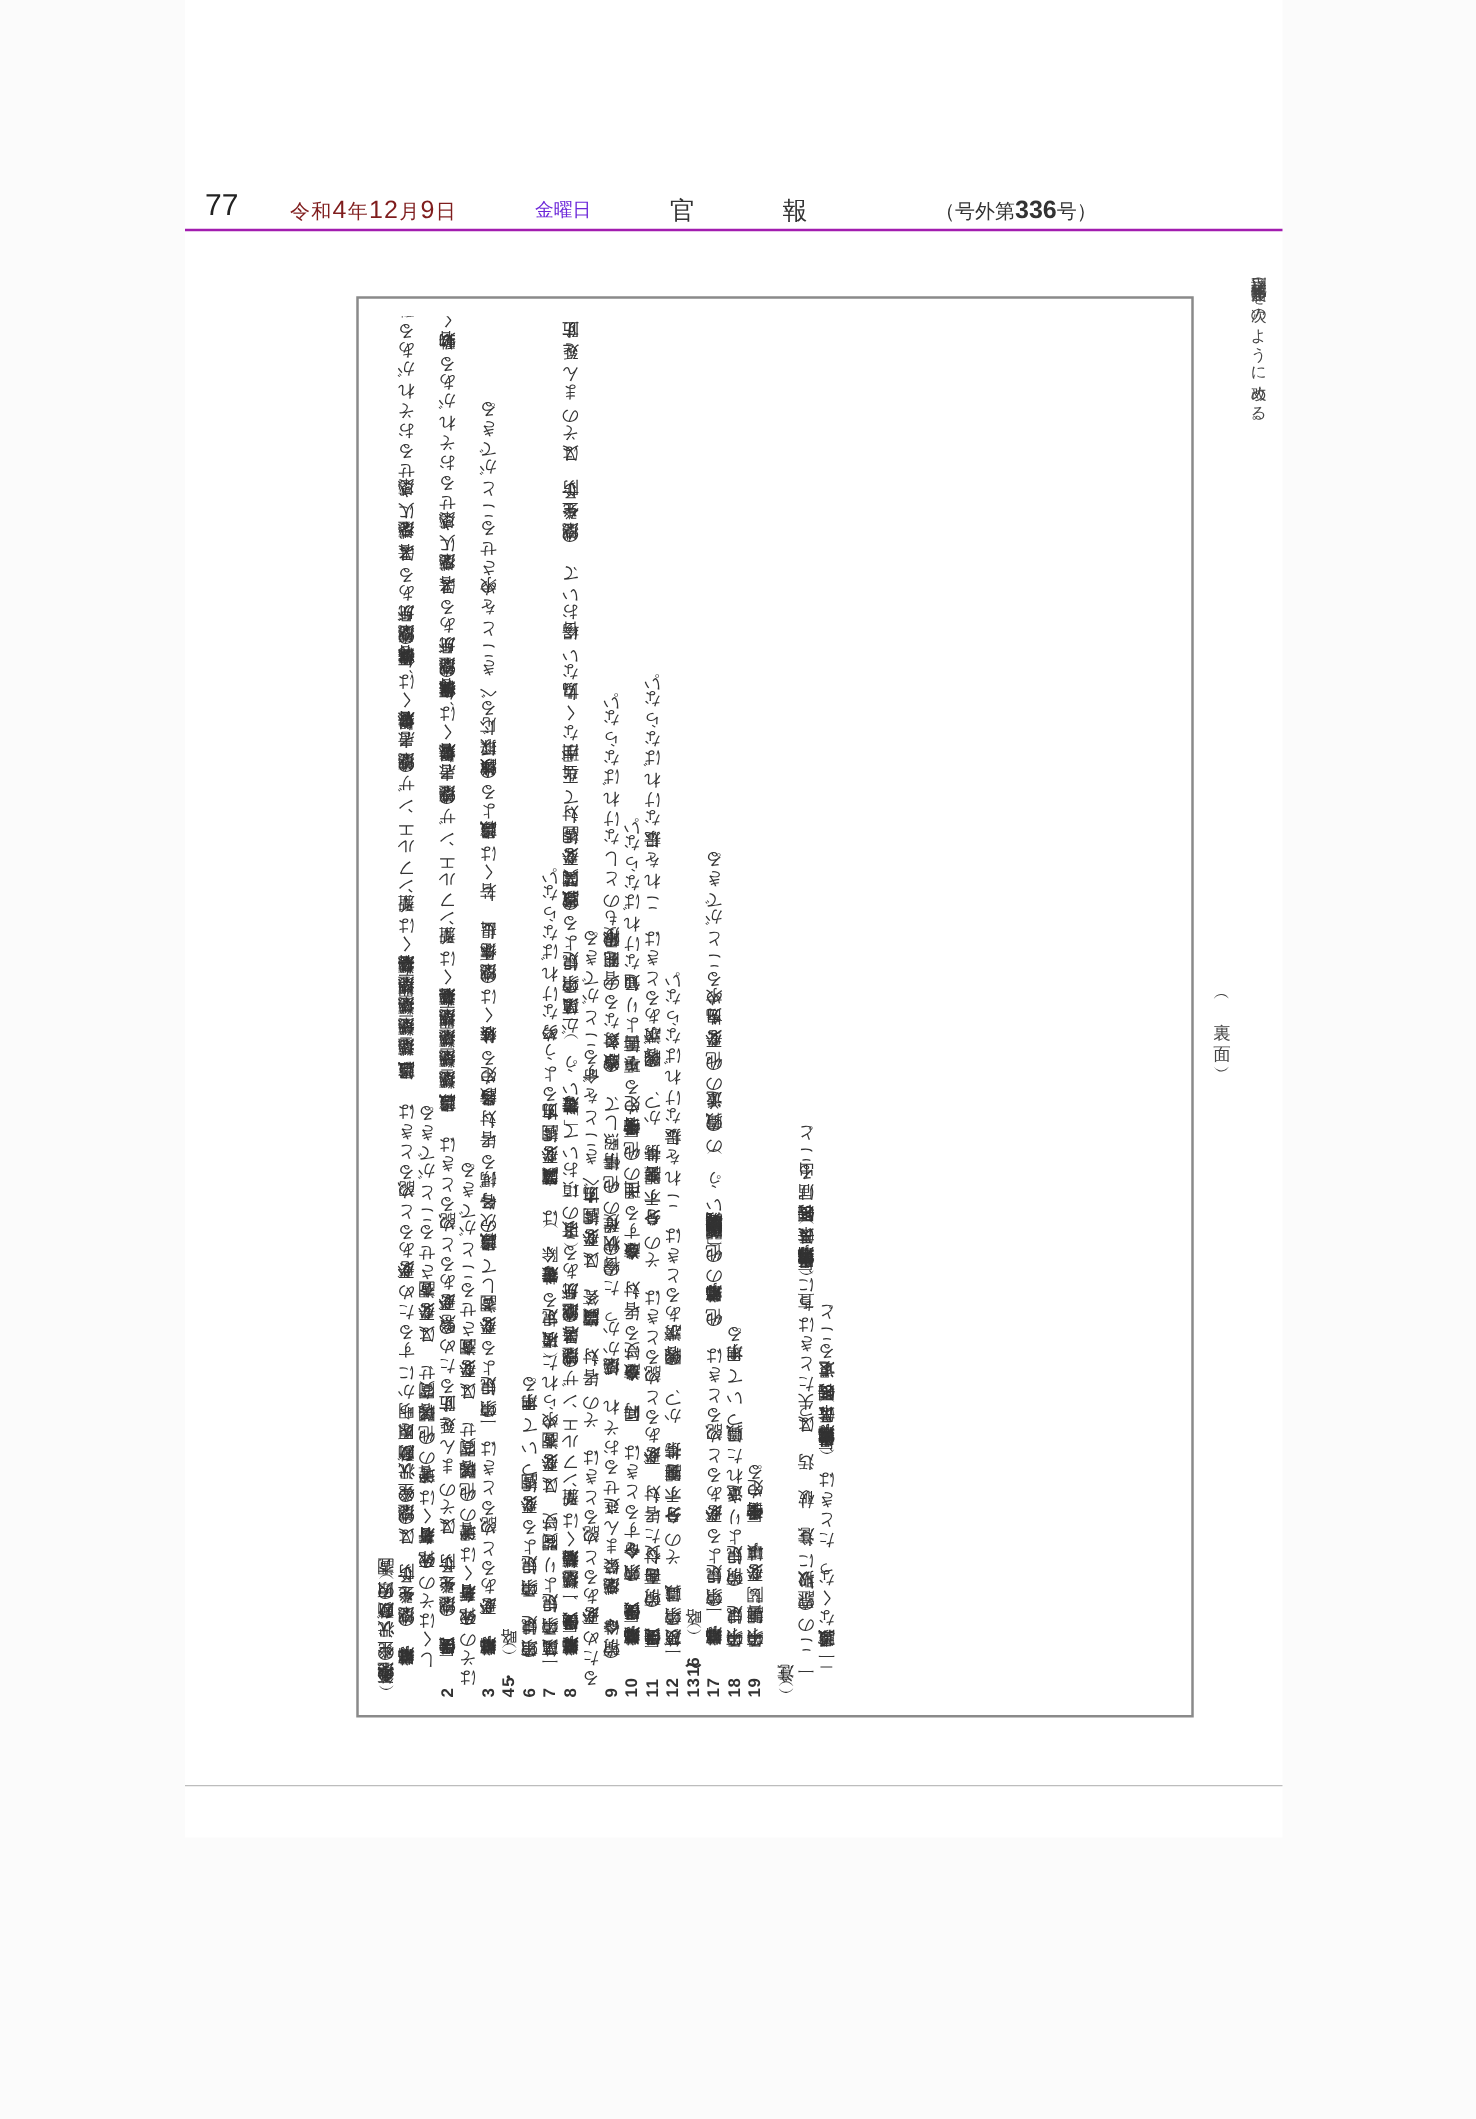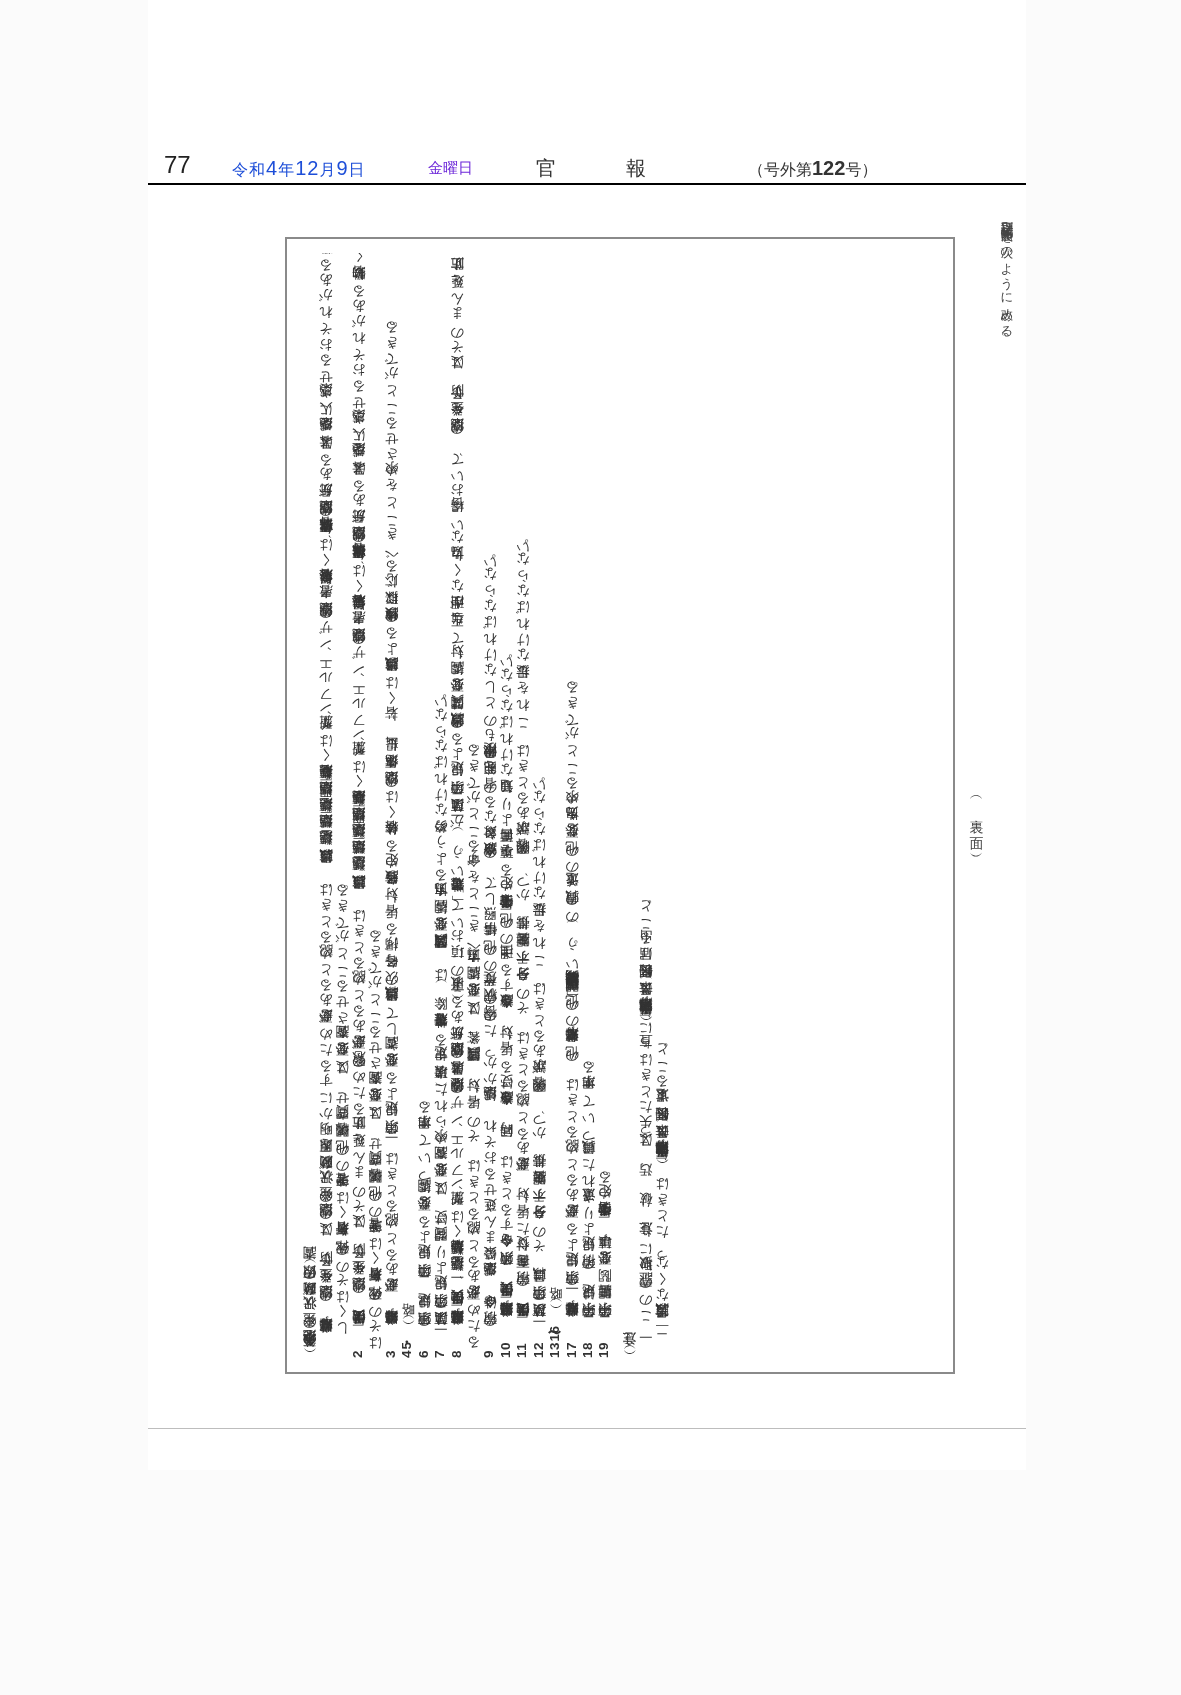--- a/index.html
+++ b/index.html
@@ -10,24 +10,24 @@
       overflow: hidden;
       font-family: "DejaVu Sans", "Liberation Sans", sans-serif;
       color: #222;
     }
     .page {
       position: absolute; left: 148px; top: 0; width: 878px; height: 1470px;
       background: #ffffff;
     }
     .header {
       position: absolute; left: 148px; top: 153px; width: 878px; height: 30px;
-      border-bottom: 2px solid #000000;
+      border-bottom: 2px solid #a21caf;
     }
     .header .pgnum { position: absolute; left: 16px; top: -2px; font-size: 24px; font-family: "Liberation Sans", sans-serif; color:#222; }
-    .header .date { position: absolute; left: 84px; top: 4px; font-size: 16px; color:#1d4ed8; letter-spacing: 1px; }
+    .header .date { position: absolute; left: 84px; top: 4px; font-size: 16px; color:#7f1d1d; letter-spacing: 1px; }
     .header .date b { font-family: "Liberation Sans", sans-serif; font-size: 20px; font-weight: normal; }
     .header .weekday { position: absolute; left: 280px; top: 6px; font-size: 15px; color:#6d28d9; }
     .header .title1 { position: absolute; left: 388px; top: 2px; font-size: 20px; color:#333; }
     .header .title2 { position: absolute; left: 478px; top: 2px; font-size: 20px; color:#333; }
     .header .issue { position: absolute; left: 600px; top: 4px; font-size: 16px; color:#333; }
     .header .issue b { font-family: "Liberation Sans", sans-serif; font-size: 20px; }
     .side-note {
       position: absolute; left: 998px; top: 212px;
       writing-mode: vertical-rl; font-size: 12.5px; color: #444; letter-spacing: 1px;
     }
@@ -62,21 +62,21 @@
 
 <div class="header">
   <span class="pgnum">77</span>
   <span class="date">
     <span>令和</span><b>4</b><span>年</span><b>12</b><span>月</span><b>9</b><span>日</span>
   </span>
   <span class="weekday">金曜日</span>
   <span class="title1">官</span>
   <span class="title2">報</span>
   <span class="issue">
-    <span>（号外第</span><b>122</b><span>号）</span>
+    <span>（号外第</span><b>336</b><span>号）</span>
   </span>
 </div>
 
 <div class="side-note">別記様式第一（裏面）を次のように改める。</div>
 <div class="ura-label">（裏面）</div>
 
 <div class="form-box">
   <div class="form-inner">
     <span class="blk heading">第十五条（感染症の発生の状況、動向及び原因の調査）</span>
     <span class="blk indent1"><span>都道府県知事は、感染症の発生を予防し、又は感染症の発生の状況、動向及び原因を明らかにするため必要があると認めるときは、当該職員に一類感染症、二類感染症、三類感染症、四類感染症、五類感染症若しくは新型インフルエンザ等感染症の患者、疑似症患者若しくは無症状病原体保有者、新感染症の所見がある者又は感染症を人に感染させるおそれがある動物若しくはその死体の所有者若しくは管理者その他の関係者に質問させ、又は必要な調査をさせることができる。</span></span>

